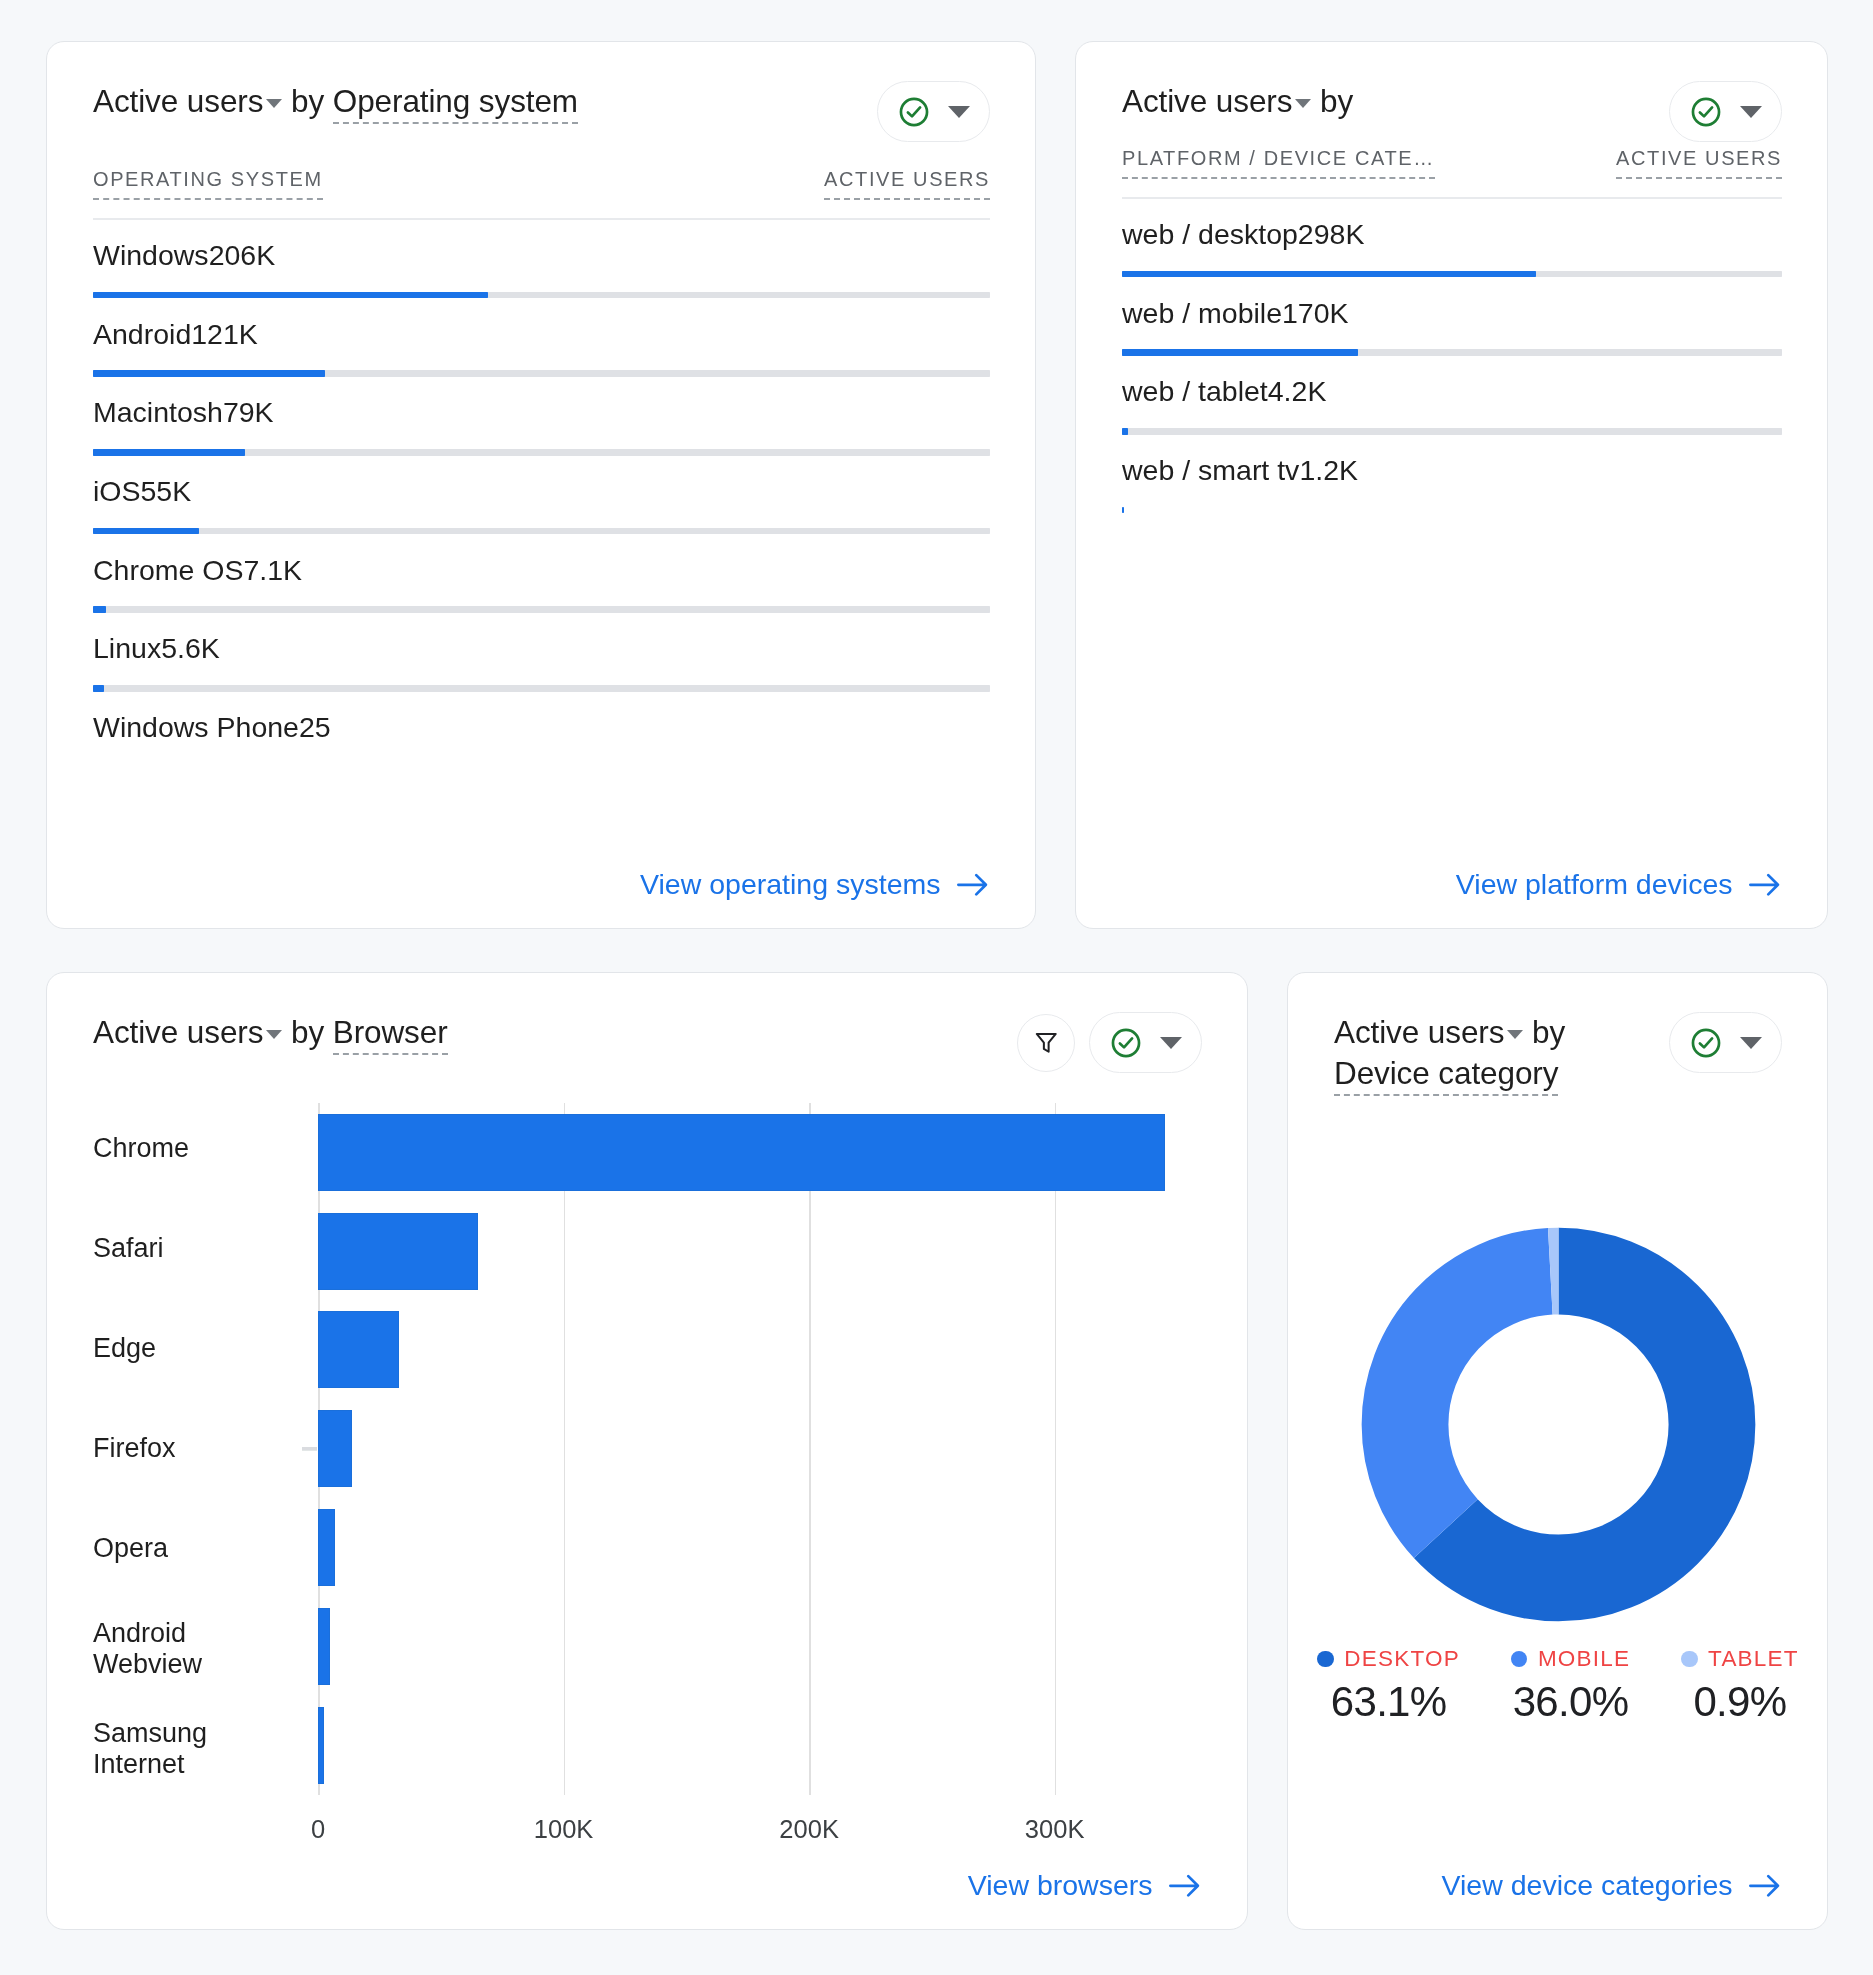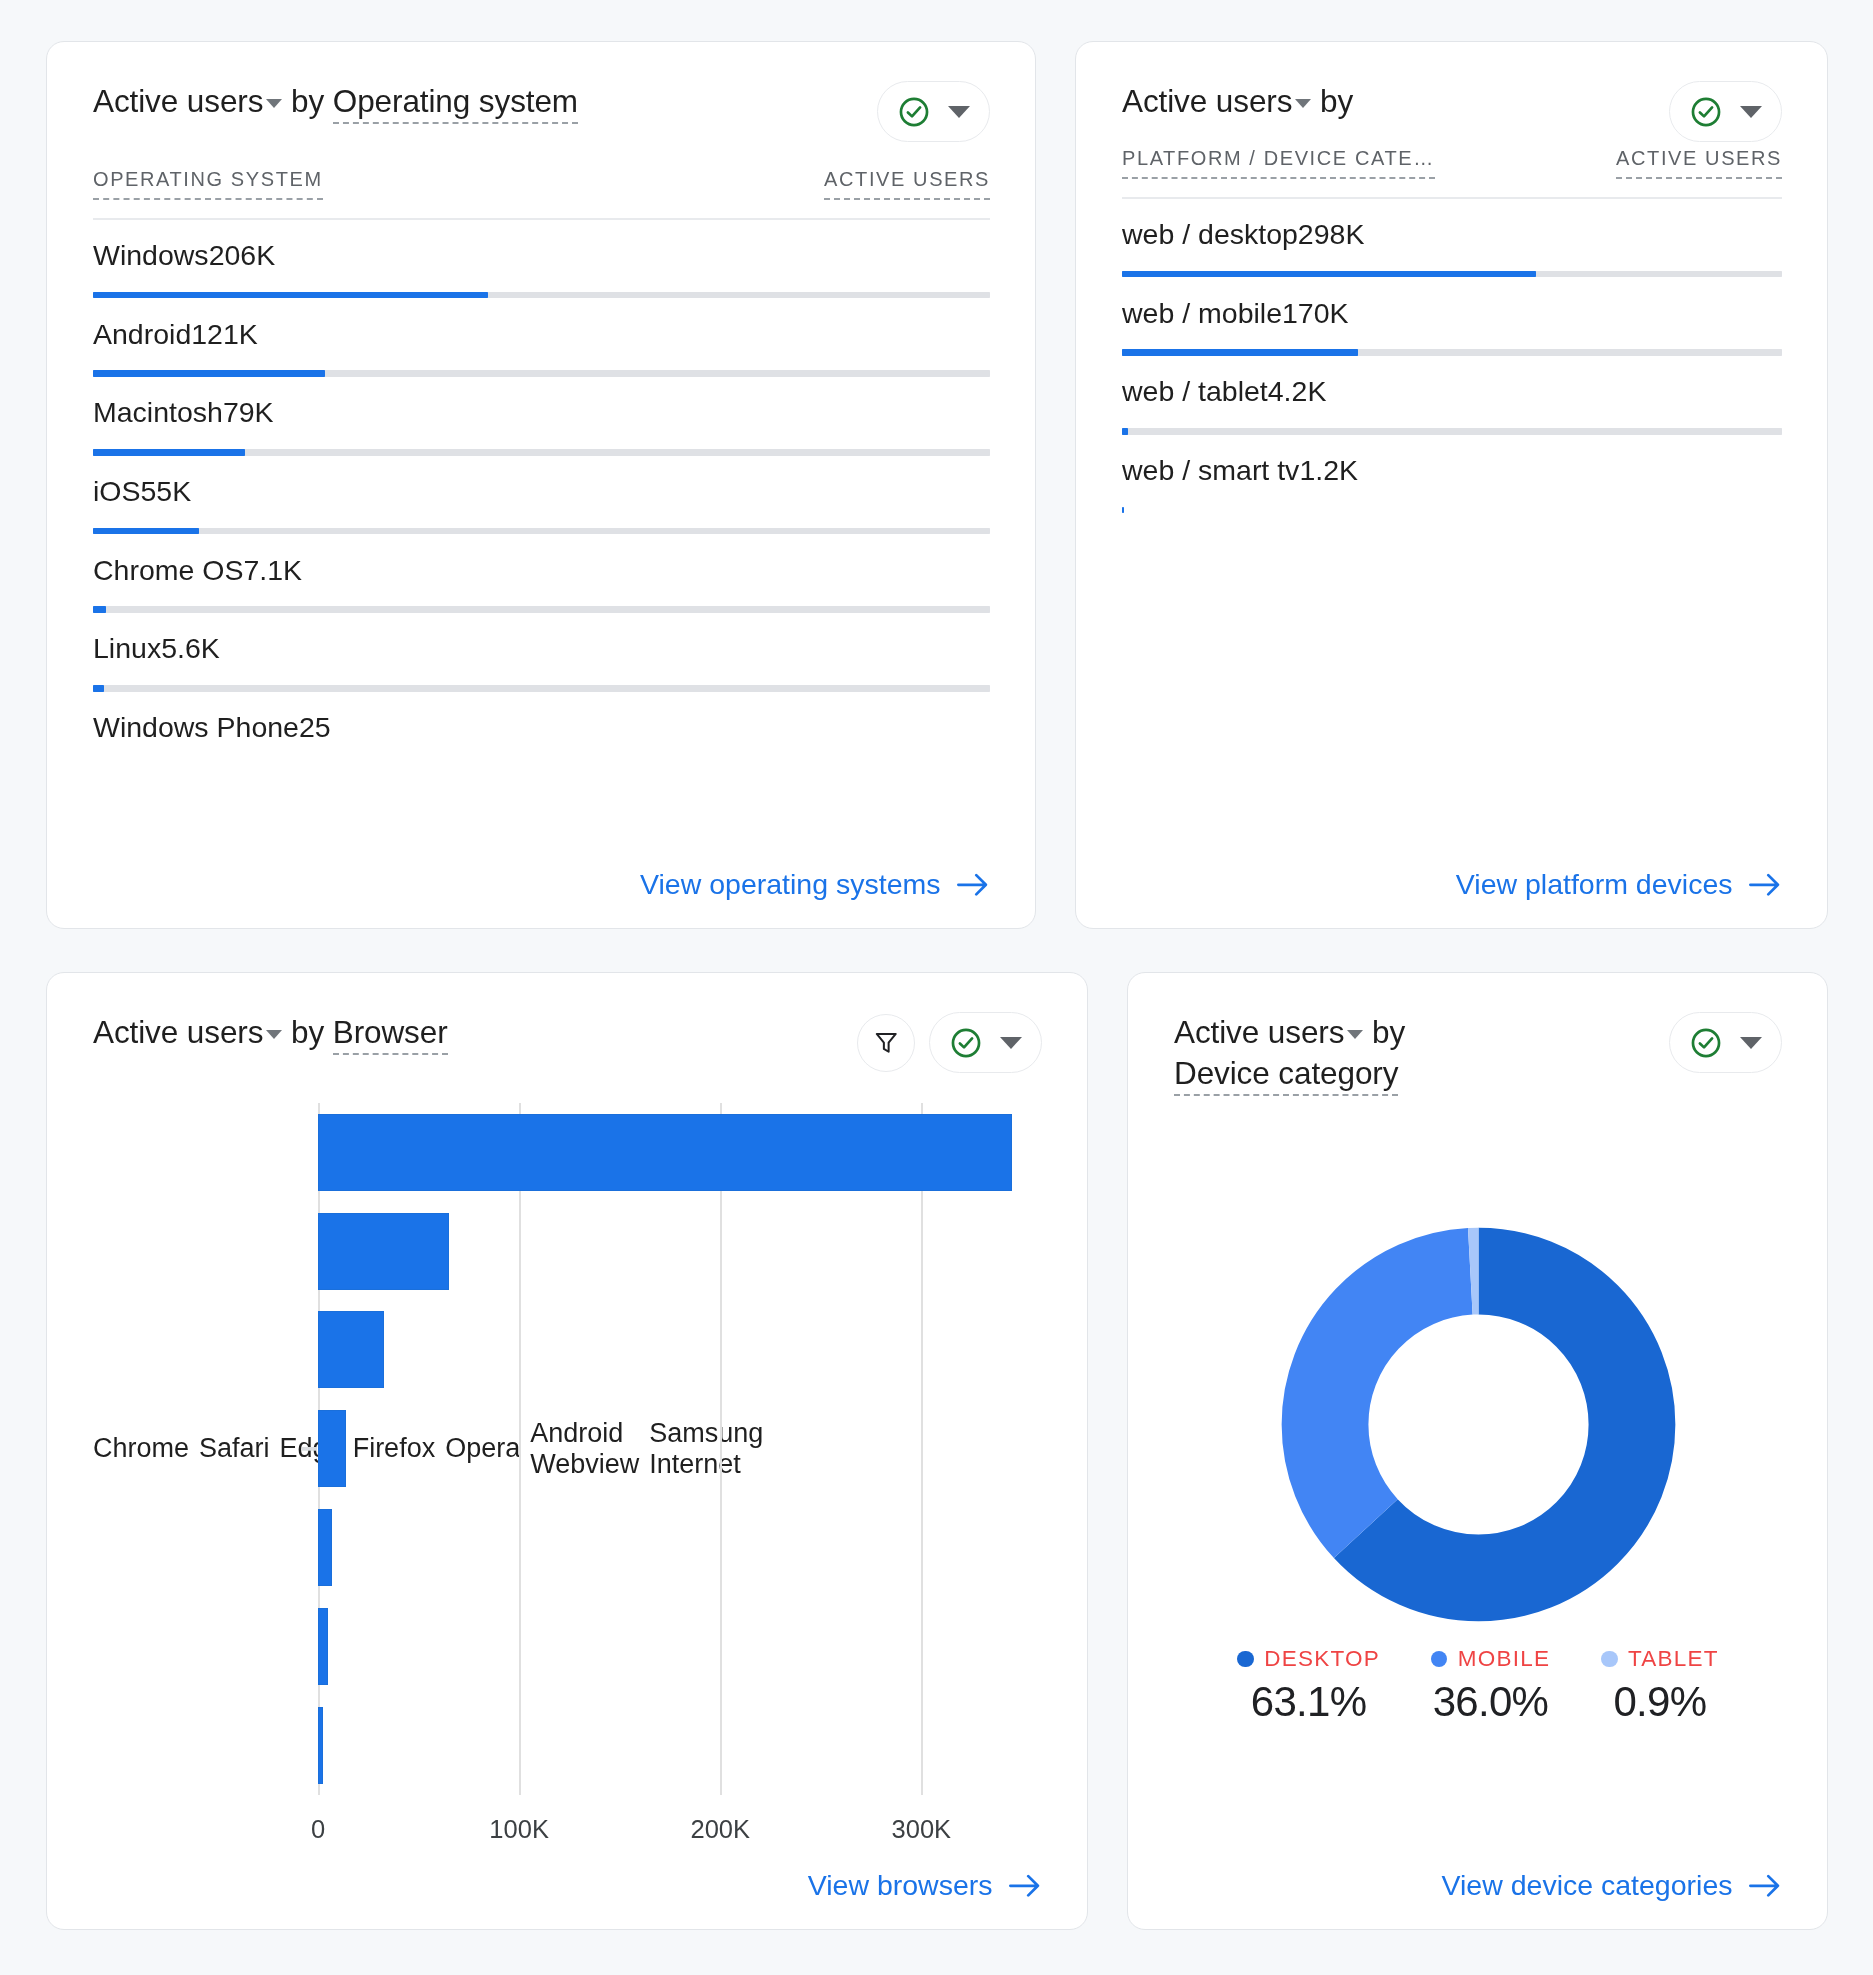--- a/index.html
+++ b/index.html
@@ -23,21 +23,21 @@
   .card {
     background: #ffffff;
     border: 1.5px solid #e2e5e9;
     border-radius: 18px;
     display: flex; flex-direction: column;
     padding: 39px 45px 27px 46px;
     overflow: hidden;
   }
   .card-os       { width: 990px; }
   .card-platform { flex: 1; }
-  .card-browser  { width: 1042px; }
+  .card-browser  { width: 1202px; }
   .card-device   { flex: 1; }
 
   
   .card-head {
     display: flex; align-items: flex-start;
     justify-content: space-between;
     gap: 15px;
   }
   .card-title {
     font-size: 31.5px; color: #1f1f1f;
@@ -117,21 +117,21 @@
   .foot-link {
     display: flex; align-items: center; gap: 16.5px;
     color: #1a73e8; font-size: 28.5px;
   }
   .arrow-right { display: block; }
 
   
   .bchart { margin-top: 30px; display: flex; flex: 1; min-height: 0; }
   .bchart-labels {
     width: 225px; padding-right: 16.5px;
-    display: flex; flex-direction: row;
+    display: flex; flex-direction: column;
     padding-bottom: 52px;
     gap: 10px;
   }
   .blabel {
     flex: 1; display: flex; align-items: center;
     font-size: 27px; color: #1f1f1f; line-height: 1.15;
   }
   .bchart-plot { flex: 1; position: relative; padding-bottom: 52px; }
   .gridline {
     position: absolute; top: 0; bottom: 52px;

